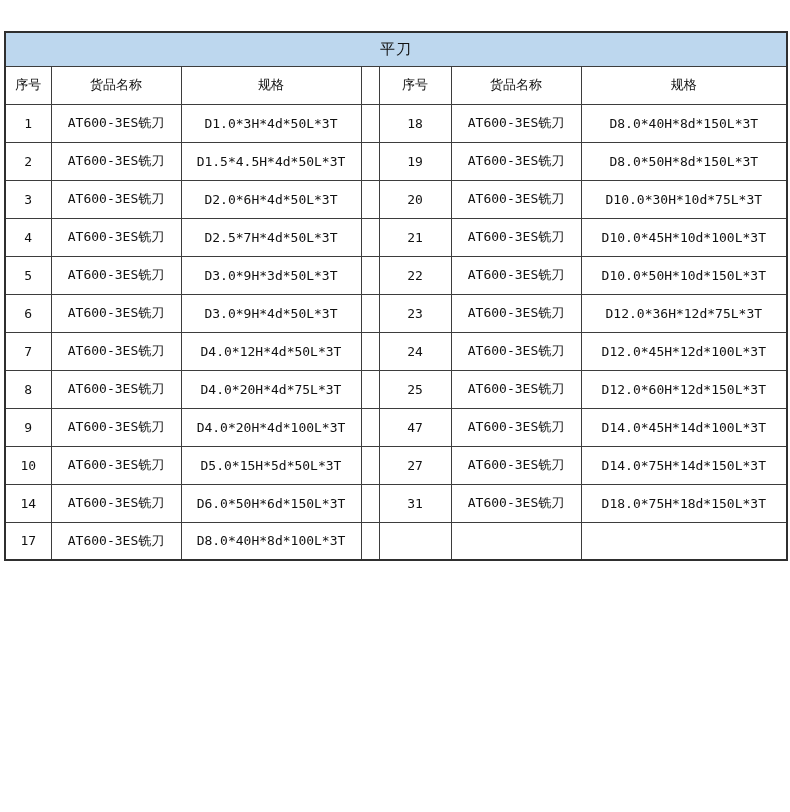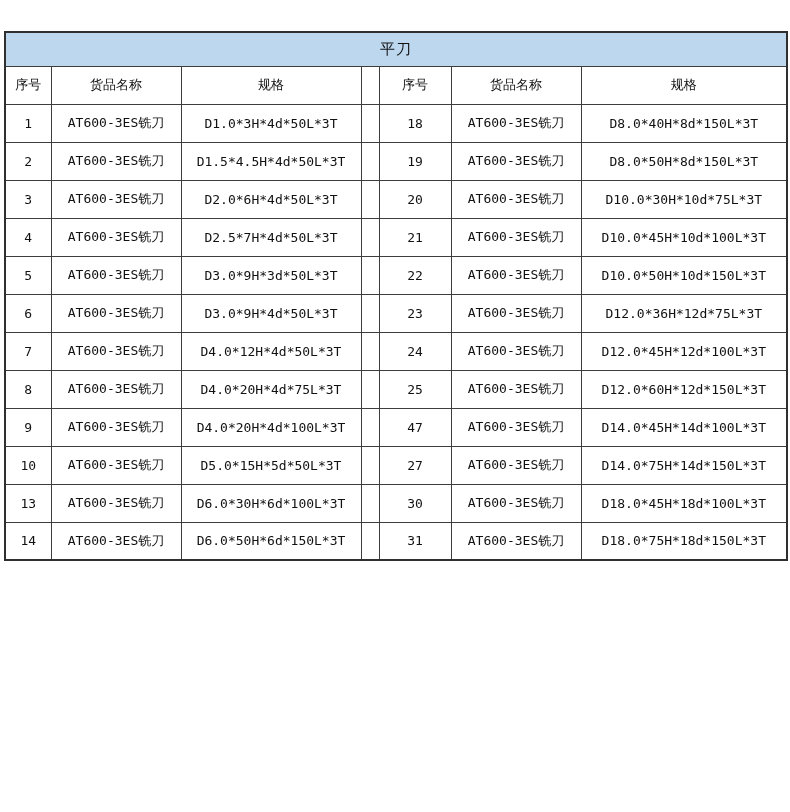--- a/index.html
+++ b/index.html
@@ -153,32 +153,32 @@
         <tr class="data-row">
     <td>10</td>
     <td>AT600-3ES铣刀</td>
     <td>D5.0*15H*5d*50L*3T</td>
     <td></td>
     <td>27</td>
     <td>AT600-3ES铣刀</td>
     <td>D14.0*75H*14d*150L*3T</td>
   </tr>
         <tr class="data-row">
-    <td>13</td>
-    <td>AT600-3ES铣刀</td>
-    <td>D6.0*30H*6d*100L*3T</td>
-    <td></td>
-    <td>30</td>
-    <td>AT600-3ES铣刀</td>
-    <td>D18.0*45H*18d*100L*3T</td>
-  </tr>
-        <tr class="data-row">
     <td>14</td>
     <td>AT600-3ES铣刀</td>
     <td>D6.0*50H*6d*150L*3T</td>
     <td></td>
     <td>31</td>
     <td>AT600-3ES铣刀</td>
     <td>D18.0*75H*18d*150L*3T</td>
   </tr>
+        <tr class="data-row">
+    <td>17</td>
+    <td>AT600-3ES铣刀</td>
+    <td>D8.0*40H*8d*100L*3T</td>
+    <td></td>
+    <td></td>
+    <td></td>
+    <td></td>
+  </tr>
       </tbody>
   </table>
 </div>
 
 </body></html>

